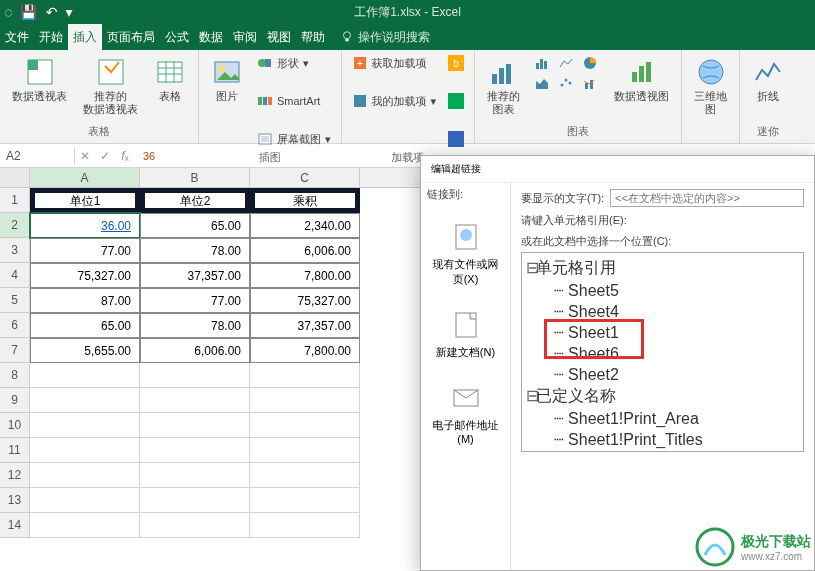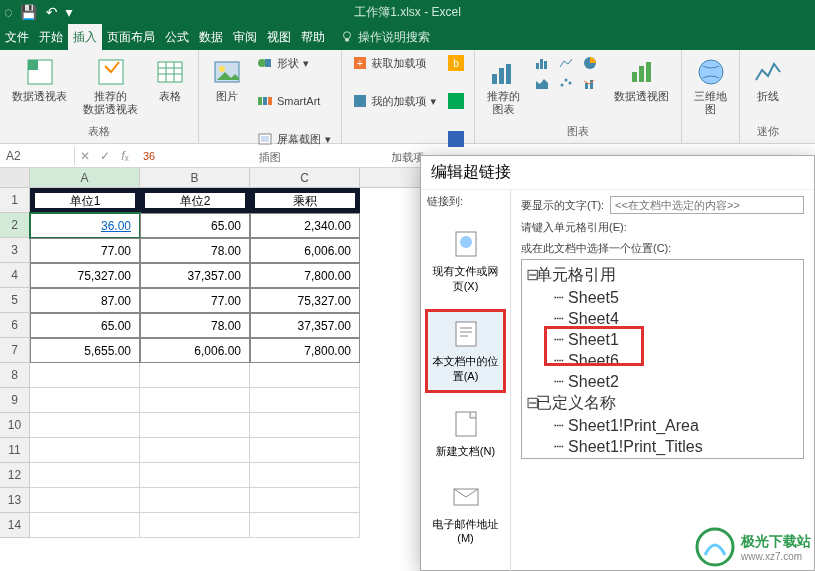--- a/index.html
+++ b/index.html
@@ -35,21 +35,21 @@
 .rh{width:30px;height:25px;border-right:1px solid #ccc;border-bottom:1px solid #ccc;text-align:center;font-size:12px;color:#555;line-height:25px;background:#f0f0f0}
 .rh.r2{background:#d4ead8}
 .cells{position:absolute;left:30px;top:20px}
 .crow{display:flex;height:25px}
 .cell{border-right:1px solid #d4d4d4;border-bottom:1px solid #d4d4d4;padding:3px 8px;font-size:12px;text-align:center;line-height:18px;display:flex;align-items:center;justify-content:center}
 .wA{width:110px}.wB{width:110px}.wC{width:110px}
 .hdr{font-weight:normal;border:5px solid #0f172a}
 .drow .cell{border:1px solid #888;text-align:right;justify-content:flex-end}
 .selcell{outline:2px solid #217346;outline-offset:-1px;color:#0563c1;text-decoration:underline}
 .dialog{position:absolute;left:420px;top:155px;width:395px;height:416px;background:#fff;border:1px solid #aaa;box-shadow:0 4px 20px rgba(0,0,0,.3)}
-.dlgtitle{padding:6px 10px;font-size:16px;border-bottom:1px solid #eee}
+.dlgtitle{padding:6px 10px;font-size:10px;border-bottom:1px solid #eee}
 .dlgbody{display:flex;height:calc(100% - 28px)}
 .linkpanel{width:90px;border-right:1px solid #ddd;padding:4px;display:flex;flex-direction:column;gap:8px}
 .linklabel{font-size:11px;color:#444;padding:0 2px 4px}
 .linkbtn{border:1px solid transparent;padding:6px 2px;text-align:center;font-size:11px;cursor:pointer;display:flex;flex-direction:column;align-items:center;gap:4px}
 .linkbtn svg{width:32px;height:32px}
 .linkbtn.active{border:3px solid #e03030;background:#e8f0f8}
 .rightpane{flex:1;padding:6px 10px;font-size:11px;color:#444;display:flex;flex-direction:column;gap:6px}
 .fld{display:flex;flex-direction:column;gap:3px}
 .fldrow{display:flex;align-items:center;gap:6px}
 .fldlabel{font-size:11px}
@@ -396,28 +396,20 @@
   <div class="dlgbody">
     <div class="linkpanel">
       <div class="linklabel">链接到:</div>
       <div class="linkbtn">
         <svg viewBox="0 0 32 32">
             <rect x="6" y="4" width="20" height="24" fill="#fff" stroke="#888"></rect>
             <circle cx="16" cy="14" r="6" fill="#9cf"></circle>
           </svg>
         <span style="white-space:pre-line">现有文件或网页(X)</span>
       </div>
-      <div class="linkbtn active">
-        <svg viewBox="0 0 32 32">
-            <rect x="6" y="4" width="20" height="24" fill="#fff" stroke="#888"></rect>
-            <path d="M10 10h12M10 14h12M10 18h8" stroke="#888"></path>
-          </svg>
-        <span style="white-space:pre-line">本文档中的位
-置(A)</span>
-      </div>
       <div class="linkbtn">
         <svg viewBox="0 0 32 32">
             <rect x="6" y="4" width="20" height="24" fill="#fff" stroke="#888"></rect>
             <path d="M20 4v6h6" fill="#eee" stroke="#888"></path>
           </svg>
         <span>新建文档(N)</span>
       </div>
       <div class="linkbtn">
         <svg viewBox="0 0 32 32">
             <rect x="4" y="8" width="24" height="16" fill="#fff" stroke="#888"></rect>

